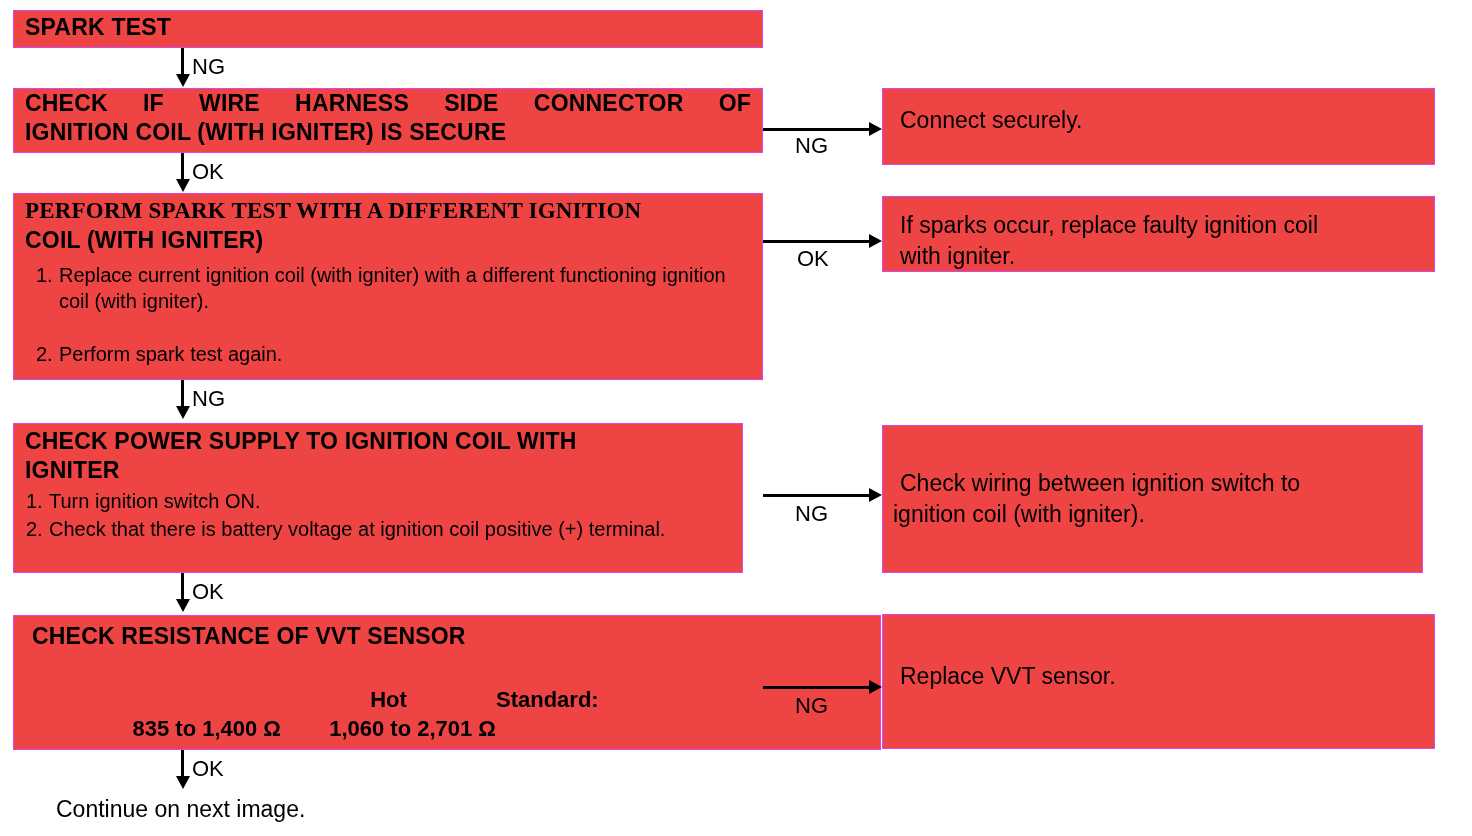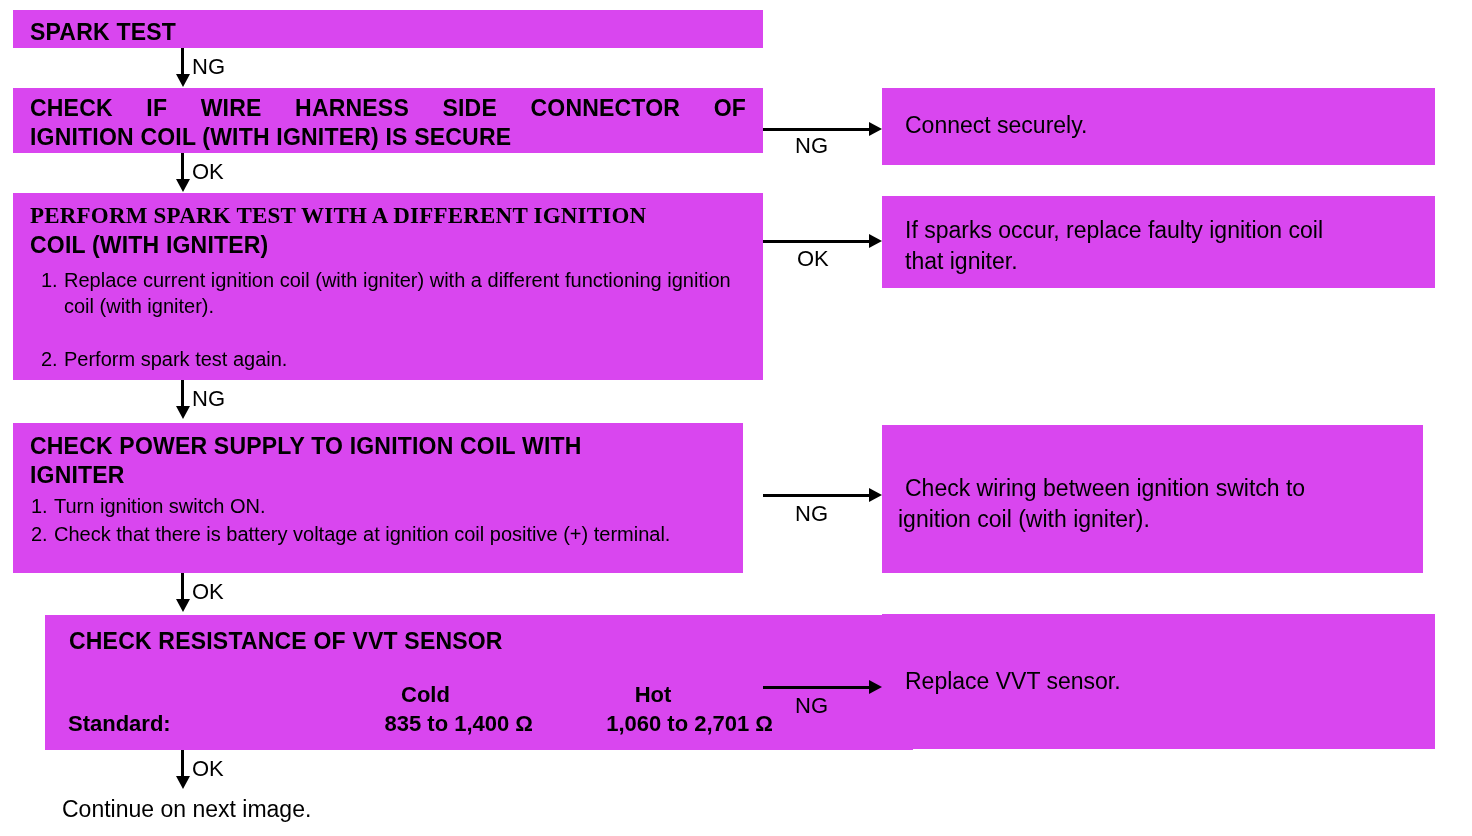--- a/index.html
+++ b/index.html
@@ -12,22 +12,22 @@
     width: 1472px;
     height: 836px;
     background: #ffffff;
     font-family: "Liberation Sans", sans-serif;
     color: #000000;
     overflow: hidden;
   }
   .box {
     position: absolute;
     box-sizing: border-box;
-    border: 6px solid #d946ef;
-    background: #d946ef;
+    border: 1px solid #d946ef;
+    background: #ef4444;
   }
   .bold-head {
     font-weight: bold;
     font-size: 23px;
     line-height: 28px;
     letter-spacing: 0.2px;
   }
   .justified {
     text-align: justify;
     text-align-last: justify;
@@ -167,51 +167,50 @@
   </div>
 
   <div class="hline" style="left:763px; top:494px; width:110px;"></div>
   <div class="arrow-right" style="left:869px; top:488px;"></div>
   <div class="edge-label" style="left:795px; top:503px;">NG</div>
 
   <div class="vline" style="left:181px; top:573px; height:28px;"></div>
   <div class="arrow-down" style="left:176px; top:599px;"></div>
   <div class="edge-label" style="left:192px; top:581px;">OK</div>
 
-  <div class="box" style="left:13px; top:615px; width:868px; height:135px;margin-left:32px;">
+  <div class="box" style="left:13px; top:615px; width:868px; height:135px;">
     <div class="bold-head" style="position:absolute; left:18px; top:6px;">CHECK RESISTANCE OF VVT SENSOR</div>
 
     <div class="res-table">
       <div class="hcell">&nbsp;</div>
-      <div class="hcell">Cold</div>
       <div class="hcell">Hot</div>
 
       <div class="lbl">Standard:</div>
       <div class="vcell">835 to 1,400 Ω</div>
       <div class="vcell">1,060 to 2,701 Ω</div>
     </div>
   </div>
 
   <div class="hline" style="left:763px; top:686px; width:110px;"></div>
   <div class="arrow-right" style="left:869px; top:680px;"></div>
   <div class="edge-label" style="left:795px; top:695px;">NG</div>
 
   <div class="vline" style="left:181px; top:750px; height:28px;"></div>
   <div class="arrow-down" style="left:176px; top:776px;"></div>
   <div class="edge-label" style="left:192px; top:758px;">OK</div>
 
-  <div class="free-text" style="left:62px; top:795px;">Continue on next image.</div>
+  <div class="free-text" style="left:56px; top:795px;">Continue on next image.</div>
 
   <div class="box" style="left:882px; top:88px; width:553px; height:77px;">
     <div class="right-text" style="position:absolute; left:17px; top:16px;">Connect securely.</div>
   </div>
 
-  <div class="box" style="left:882px; top:196px; width:553px; height:92px;">
+  <div class="box" style="left:882px; top:196px; width:553px; height:76px;">
     <div class="right-text" style="position:absolute; left:17px; top:13px;">If sparks occur, replace faulty ignition coil</div>
-    <div class="right-text" style="position:absolute; left:17px; top:44px;">that igniter.</div>
+    <div class="right-text" style="position:absolute; left:17px; top:44px;">with igniter.</div>
   </div>
 
   <div class="box" style="left:882px; top:425px; width:541px; height:148px;">
     <div class="right-text" style="position:absolute; left:17px; top:42px;">Check wiring between ignition switch to</div>
     <div class="right-text" style="position:absolute; left:10px; top:73px;">ignition coil (with igniter).</div>
   </div>
 
   <div class="box" style="left:882px; top:614px; width:553px; height:135px;">
     <div class="right-text" style="position:absolute; left:17px; top:46px;">Replace VVT sensor.</div>
   </div>

